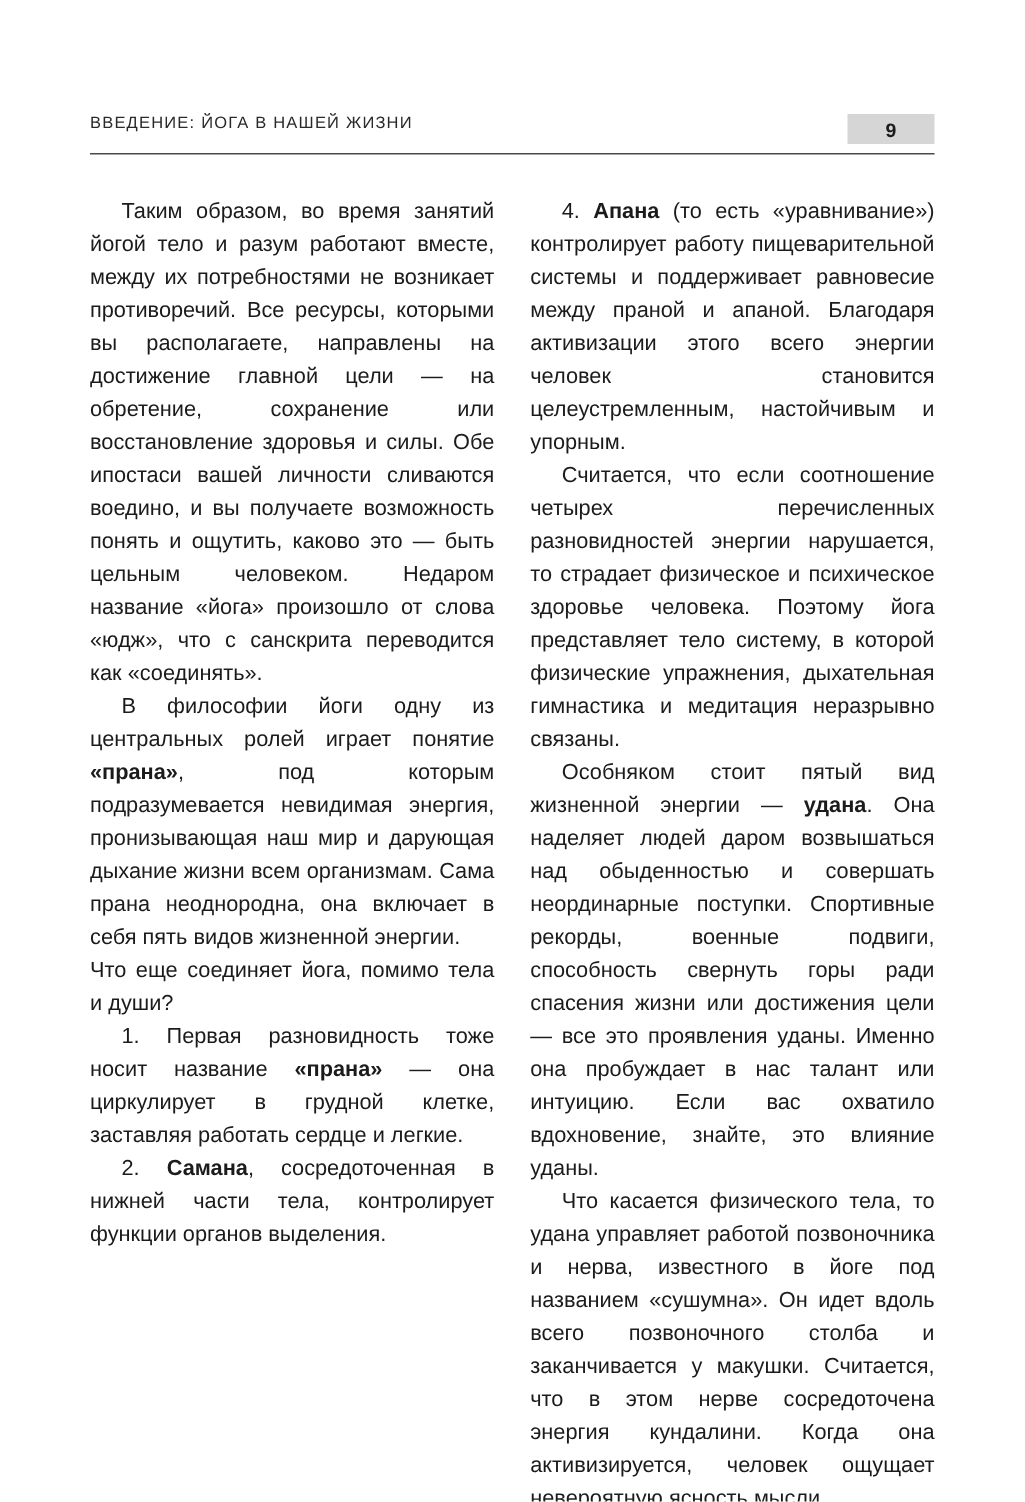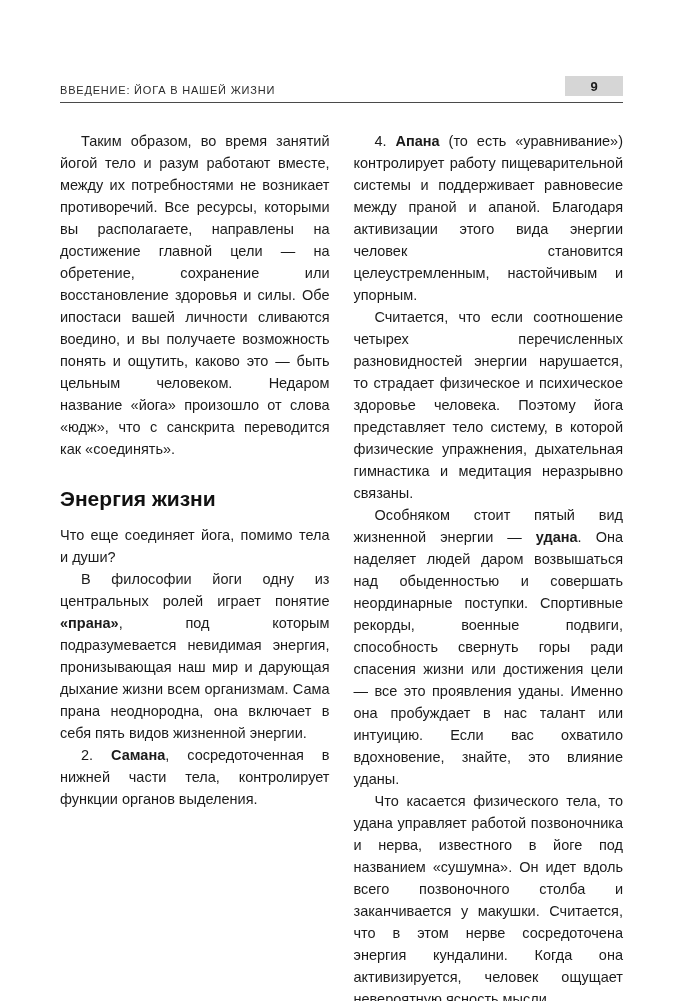--- a/index.html
+++ b/index.html
@@ -15,21 +15,21 @@
     color: #1b1b1b;
   }
   .page {
     box-sizing: border-box;
     width: 683px;
     height: 1001px;
     padding: 76px 60px 40px 60px;
   }
   .page-header {
     display: flex;
-    align-items: flex-end;
+    align-items: flex-start;
     justify-content: space-between;
   }
   .header-title {
     font-size: 11px;
     letter-spacing: 0.8px;
     color: #2a2a2a;
     text-transform: uppercase;
   }
   .page-number-badge {
     background: #d6d6d6;
@@ -85,25 +85,25 @@
     <div class="header-title">ВВЕДЕНИЕ: ЙОГА В НАШЕЙ ЖИЗНИ</div>
     <div class="page-number-badge">
       <span>9</span>
     </div>
   </div>
   <hr class="header-rule">
 
   <div class="columns">
     <div class="column">
         <p class="para indent"><span>Таким образом, во время занятий йогой тело и разум работают вместе, между их потребностями не возникает противоречий. Все ресурсы, которыми вы располагаете, направлены на достижение главной цели — на обретение, сохранение или восстановление здоровья и силы. Обе ипостаси вашей личности сливаются воедино, и вы получаете возможность понять и ощутить, каково это — быть цельным человеком. Недаром название «йога» произошло от слова «юдж», что с санскрита переводится как «соединять».</span></p>
-        <h2 class="section-heading">Энергия жизни</h2>
+        <p class="para indent"><span>В философии йоги одну из центральных ролей играет понятие </span><b>«прана»</b><span>, под которым подразумевается невидимая энергия, пронизывающая наш мир и дарующая дыхание жизни всем организмам. Сама прана неоднородна, она включает в себя пять видов жизненной энергии.</span></p>
         <p class="para"><span>Что еще соединяет йога, помимо тела и души?</span></p>
-        <p class="para indent"><span>В философии йоги одну из центральных ролей играет понятие </span><b>«прана»</b><span>, под которым подразумевается невидимая энергия, пронизывающая наш мир и дарующая дыхание жизни всем организмам. Сама прана неоднородна, она включает в себя пять видов жизненной энергии.</span></p>
+        <p class="para indent"><span>1. Первая разновидность тоже носит название </span><b>«прана»</b><span> — она циркулирует в грудной клетке, заставляя работать сердце и легкие.</span></p>
         <p class="para indent"><span>2. </span><b>Самана</b><span>, сосредоточенная в нижней части тела, контролирует функции органов выделения.</span></p>
       </div>
     <div class="column">
-        <p class="para indent"><span>4. </span><b>Апана</b><span> (то есть «уравнивание») контролирует работу пищеварительной системы и поддерживает равновесие между праной и апаной. Благодаря активизации этого вида энергии человек становится целеустремленным, настойчивым и упорным.</span></p>
+        <p class="para indent"><span>4. </span><b>Апана</b><span> (то есть «уравнивание») контролирует работу пищеварительной системы и поддерживает равновесие между праной и апаной. Благодаря активизации этого всего энергии человек становится целеустремленным, настойчивым и упорным.</span></p>
         <p class="para indent"><span>Считается, что если соотношение четырех перечисленных разновидностей энергии нарушается, то страдает физическое и психическое здоровье человека. Поэтому йога представляет тело систему, в которой физические упражнения, дыхательная гимнастика и медитация неразрывно связаны.</span></p>
         <p class="para indent"><span>Особняком стоит пятый вид жизненной энергии — </span><b>удана</b><span>. Она наделяет людей даром возвышаться над обыденностью и совершать неординарные поступки. Спортивные рекорды, военные подвиги, способность свернуть горы ради спасения жизни или достижения цели — все это проявления уданы. Именно она пробуждает в нас талант или интуицию. Если вас охватило вдохновение, знайте, это влияние уданы.</span></p>
         <p class="para indent"><span>Что касается физического тела, то удана управляет работой позвоночника и нерва, известного в йоге под названием «сушумна». Он идет вдоль всего позвоночного столба и заканчивается у макушки. Считается, что в этом нерве сосредоточена энергия кундалини. Когда она активизируется, человек ощущает невероятную ясность мысли.</span></p>
       </div>
   </div>
 </div>
 
 </body></html>

